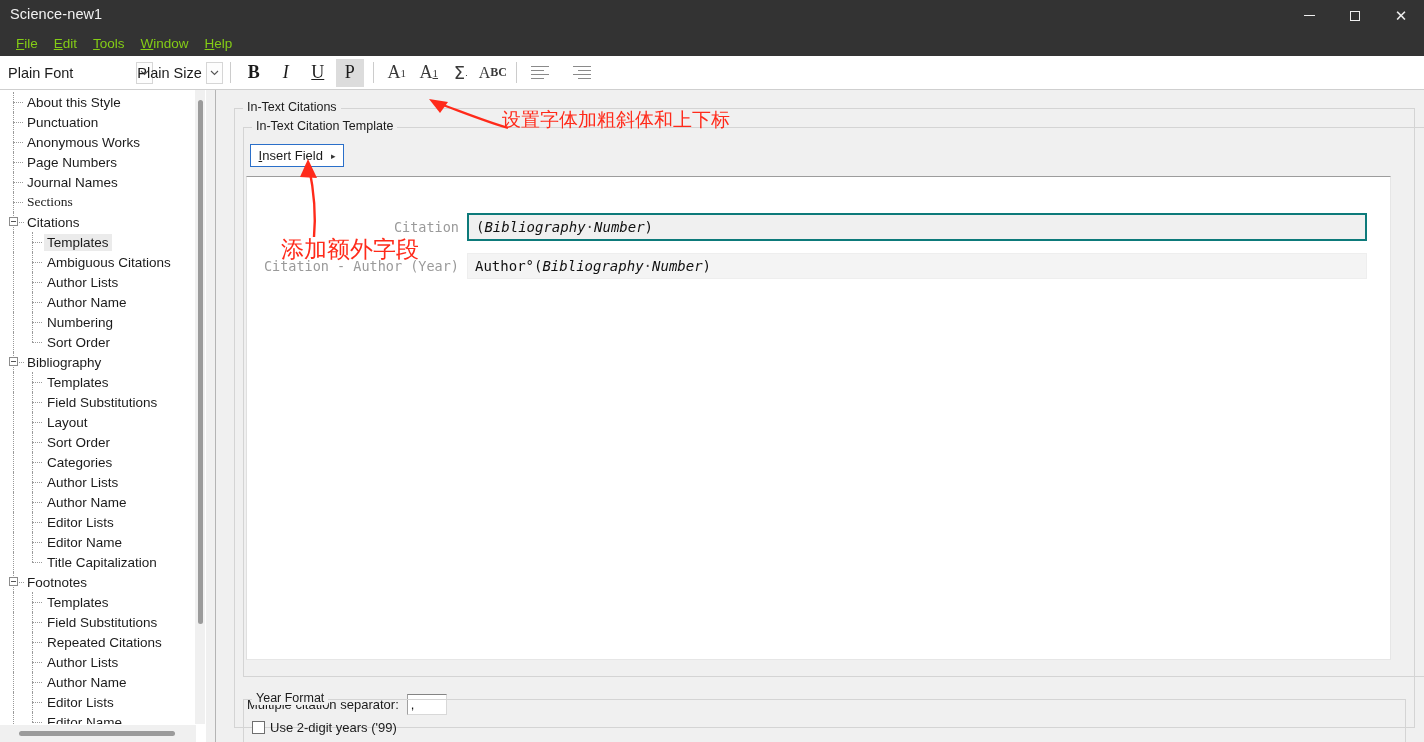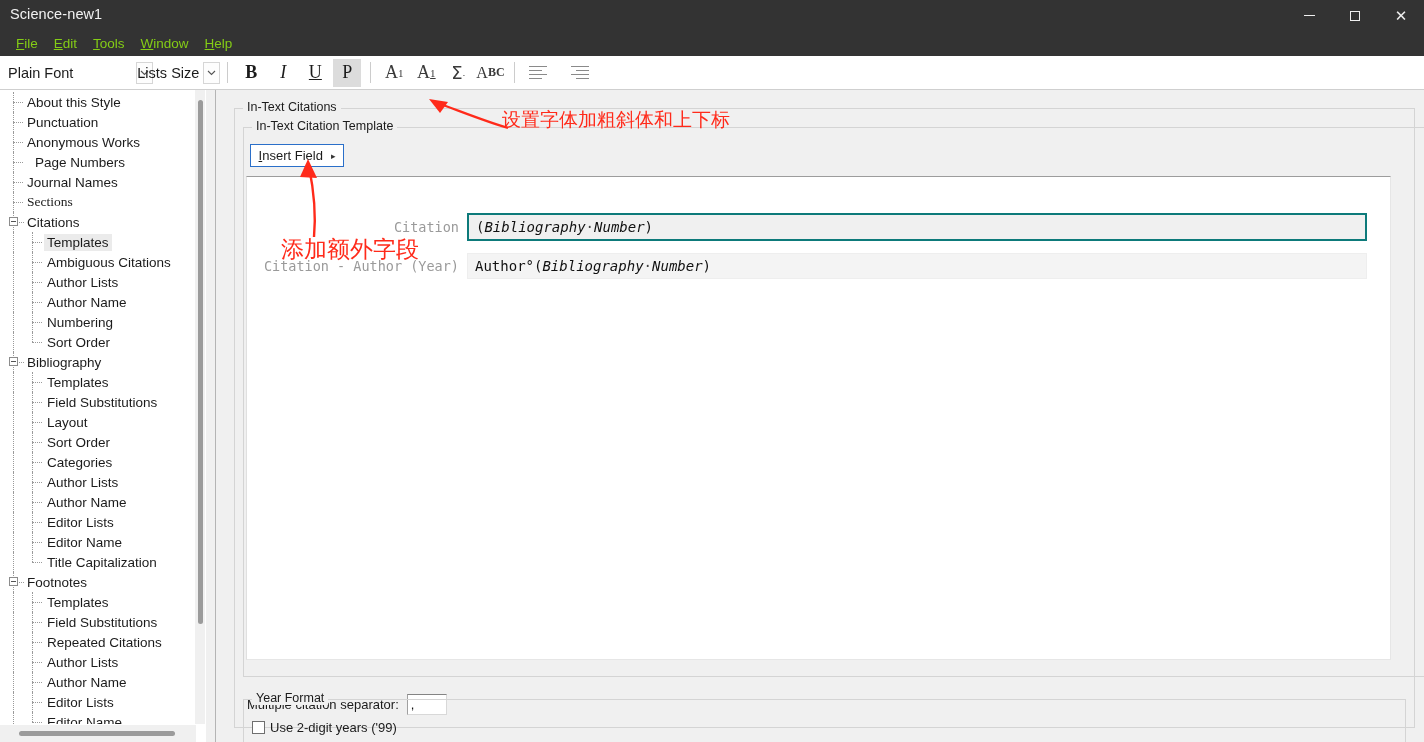--- a/index.html
+++ b/index.html
@@ -337,21 +337,21 @@
   <div class="toolbar">
     <div class="combo" style="margin-left:2px;">
       <span class="combo-label">Plain Font</span>
       <span class="combo-arrow" style="position:absolute; left:130px;">
         <svg width="9" height="6" viewBox="0 0 9 6">
             <path d="M1 1 L4.5 4.5 L8 1" stroke="#555" stroke-width="1.1" fill="none"></path>
           </svg>
       </span>
     </div>
     <div class="combo" style="margin-left:58px;">
-      <span class="combo-label">Lists Size</span>
+      <span class="combo-label">Plain Size</span>
       <span class="combo-arrow">
         <svg width="9" height="6" viewBox="0 0 9 6">
             <path d="M1 1 L4.5 4.5 L8 1" stroke="#555" stroke-width="1.1" fill="none"></path>
           </svg>
       </span>
     </div>
     <span class="tb-sep"></span>
     <div class="tbtn b">B</div>
     <div class="tbtn i">I</div>
     <div class="tbtn u">U</div>
@@ -393,21 +393,21 @@
           <span class="lbl" style="margin-left: 24px;">Punctuation</span>
         </div>
         <div class="node">
           <span class="guide" style="left: 13px;"></span>
           <span class="elbow" style="left: 13px;"></span>
           <span class="lbl" style="margin-left: 24px;">Anonymous Works</span>
         </div>
         <div class="node">
           <span class="guide" style="left: 13px;"></span>
           <span class="elbow" style="left: 13px;"></span>
-          <span class="lbl" style="margin-left: 32px;">Page Numbers</span>
+          <span class="lbl" style="margin-left: 24px;">Page Numbers</span>
         </div>
         <div class="node">
           <span class="guide" style="left: 13px;"></span>
           <span class="elbow" style="left: 13px;"></span>
           <span class="lbl" style="margin-left: 24px;">Journal Names</span>
         </div>
         <div class="node">
           <span class="guide" style="left: 13px;"></span>
           <span class="elbow" style="left: 13px;"></span>
           <span class="lbl" style="margin-left: 24px; font-family: Liberation Serif, serif;">Sections</span>

